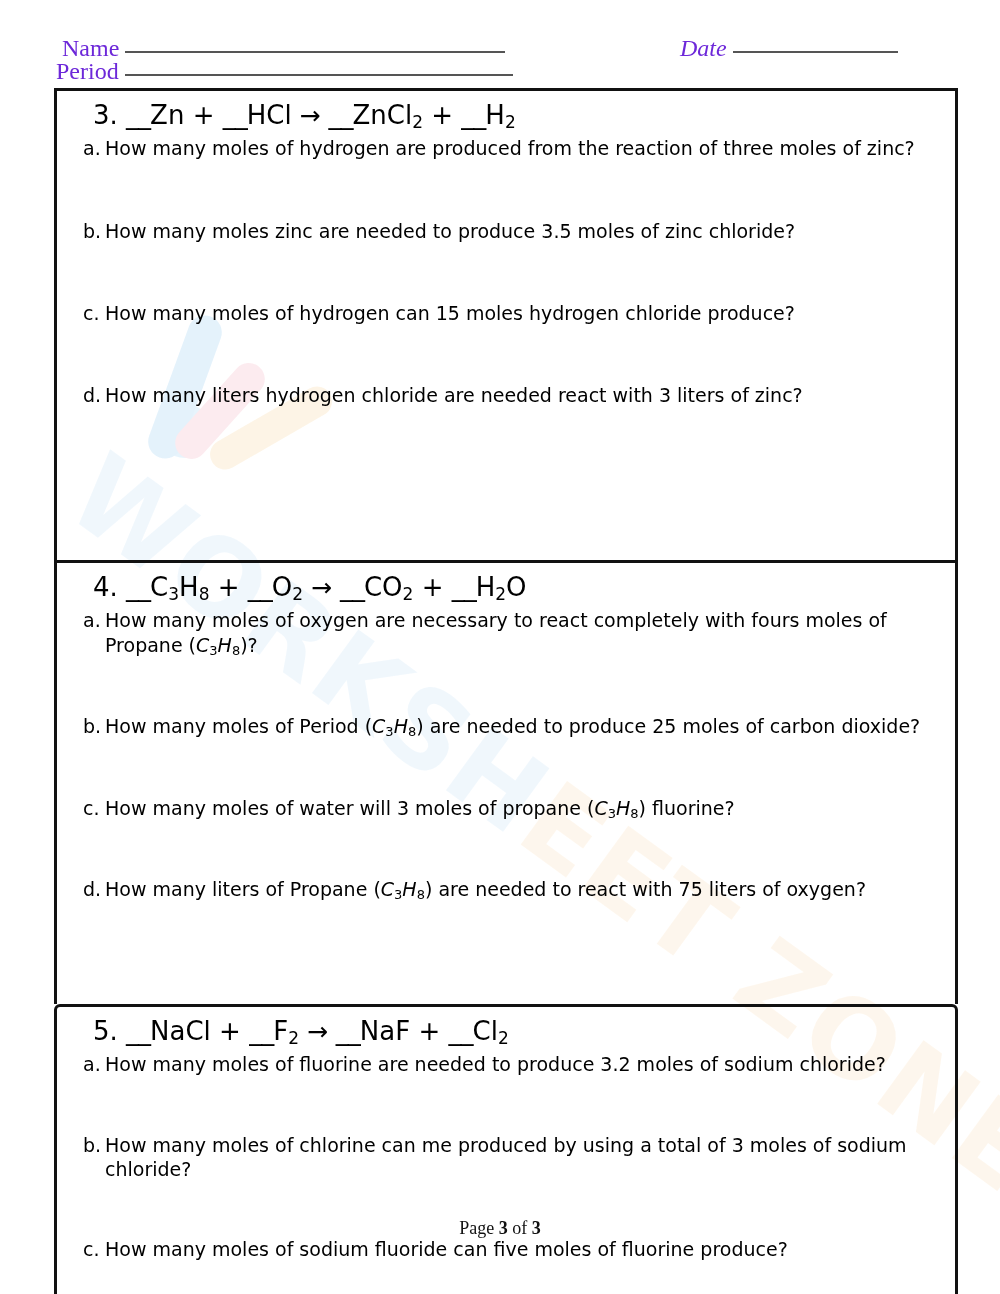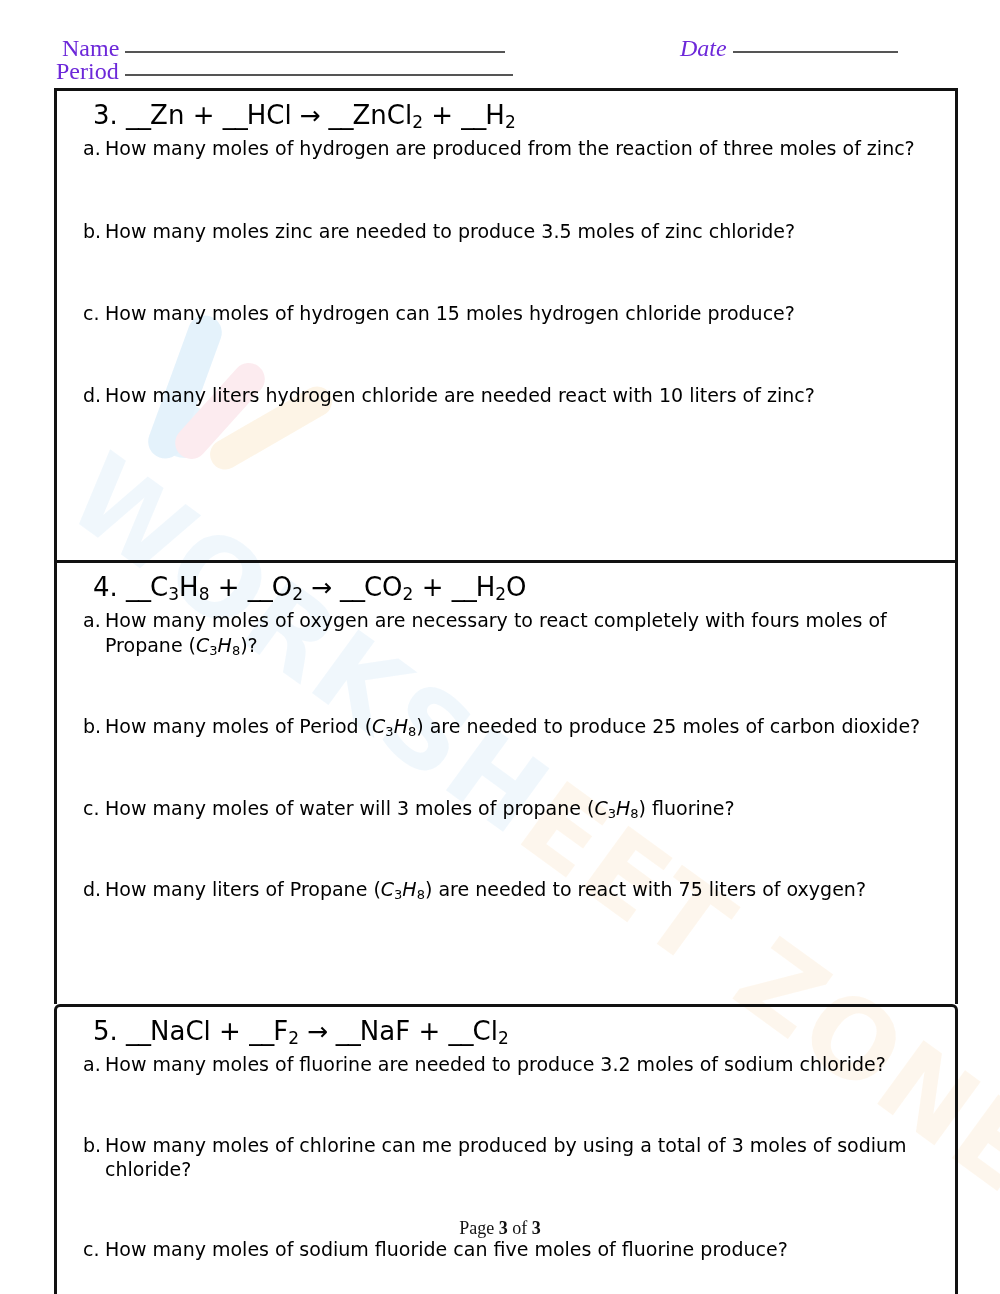--- a/index.html
+++ b/index.html
@@ -247,21 +247,21 @@
         <span class="qtext">How many moles zinc are needed to produce 3.5 moles of zinc chloride?</span>
       </li>
       <li class="gap-a"></li>
       <li class="sub-item">
         <span class="marker">c.</span>
         <span class="qtext">How many moles of hydrogen can 15 moles hydrogen chloride produce?</span>
       </li>
       <li class="gap-a"></li>
       <li class="sub-item">
         <span class="marker">d.</span>
-        <span class="qtext">How many liters hydrogen chloride are needed react with 10 liters of zinc?</span>
+        <span class="qtext">How many liters hydrogen chloride are needed react with 3 liters of zinc?</span>
       </li>
     </ul>
   </div>
 
   <div class="qbox" id="qbox-1">
     <div class="eq-line">
       <span class="qnum">4.</span>
       <span class="eq-body"><span class="blank">__</span><span>C</span><span class="sub">3</span><span>H</span><span class="sub">8</span><span> + </span><span class="blank">__</span><span>O</span><span class="sub">2</span><span class="arrow"> → </span><span class="blank">__</span><span>CO</span><span class="sub">2</span><span> + </span><span class="blank">__</span><span>H</span><span class="sub">2</span><span>O</span></span>
     </div>
     <ul class="sub-list">

